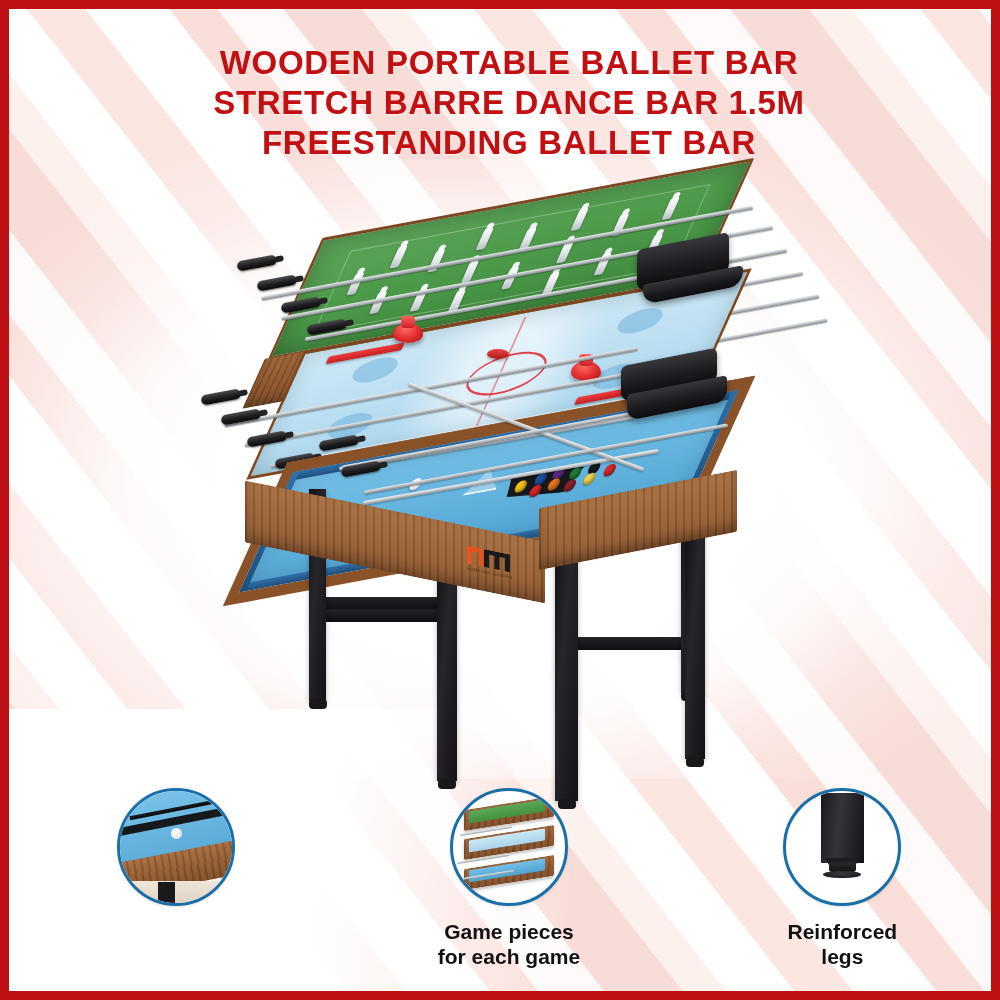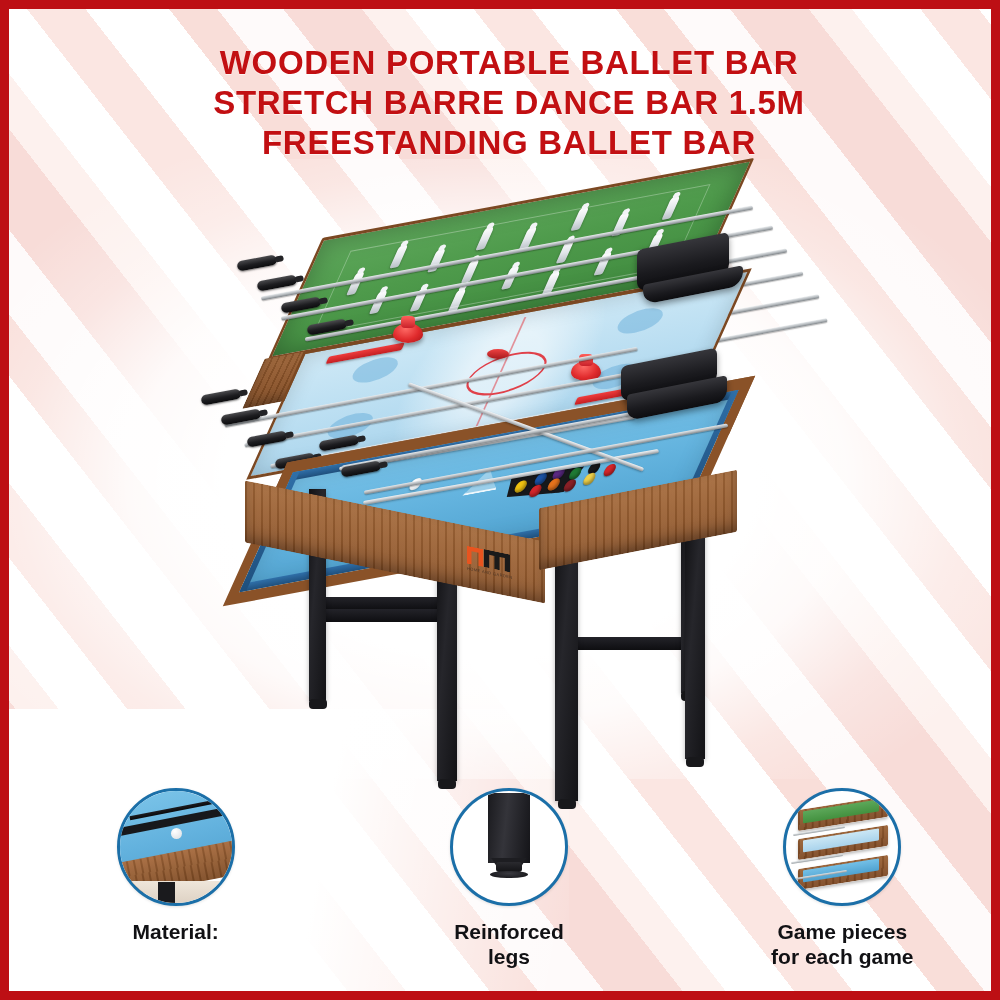--- a/index.html
+++ b/index.html
@@ -610,31 +610,20 @@
     <div class="feature">
       <div class="circle">
         <div class="c1-felt"></div>
         <div class="c1-cue"></div>
         <div class="c1-dark"></div>
         <div class="c1-rail"></div>
         <div class="c1-floor"></div>
         <div class="c1-legs"></div>
         <div class="c1-ball"></div>
       </div>
-      <div class="feature-label">Material:</div>
-    </div>
-
-    <div class="feature">
-      <div class="circle">
-        <div class="c3-leg"></div>
-        <div class="c3-foot"></div>
-        <div class="c3-pad"></div>
-      </div>
-      <div class="feature-label">Reinforced</div>
-      <div class="feature-label">legs</div>
     </div>
 
     <div class="feature">
       <div class="circle">
         <div class="c2-t c2-a">
             <i></i>
           </div>
         <div class="c2-rod" style="left:6%;  top:35%; transform:rotate(-9deg);"></div>
         <div class="c2-t c2-b">
             <i></i>
@@ -642,15 +631,25 @@
         <div class="c2-rod" style="left:4%;  top:60%; transform:rotate(-9deg);"></div>
         <div class="c2-t c2-c">
             <i></i>
           </div>
         <div class="c2-rod" style="left:8%;  top:74%; transform:rotate(-9deg);"></div>
       </div>
       <div class="feature-label">Game pieces</div>
       <div class="feature-label">for each game</div>
     </div>
 
+    <div class="feature">
+      <div class="circle">
+        <div class="c3-leg"></div>
+        <div class="c3-foot"></div>
+        <div class="c3-pad"></div>
+      </div>
+      <div class="feature-label">Reinforced</div>
+      <div class="feature-label">legs</div>
+    </div>
+
 
   </div>
 </div>
 
 </body></html>

